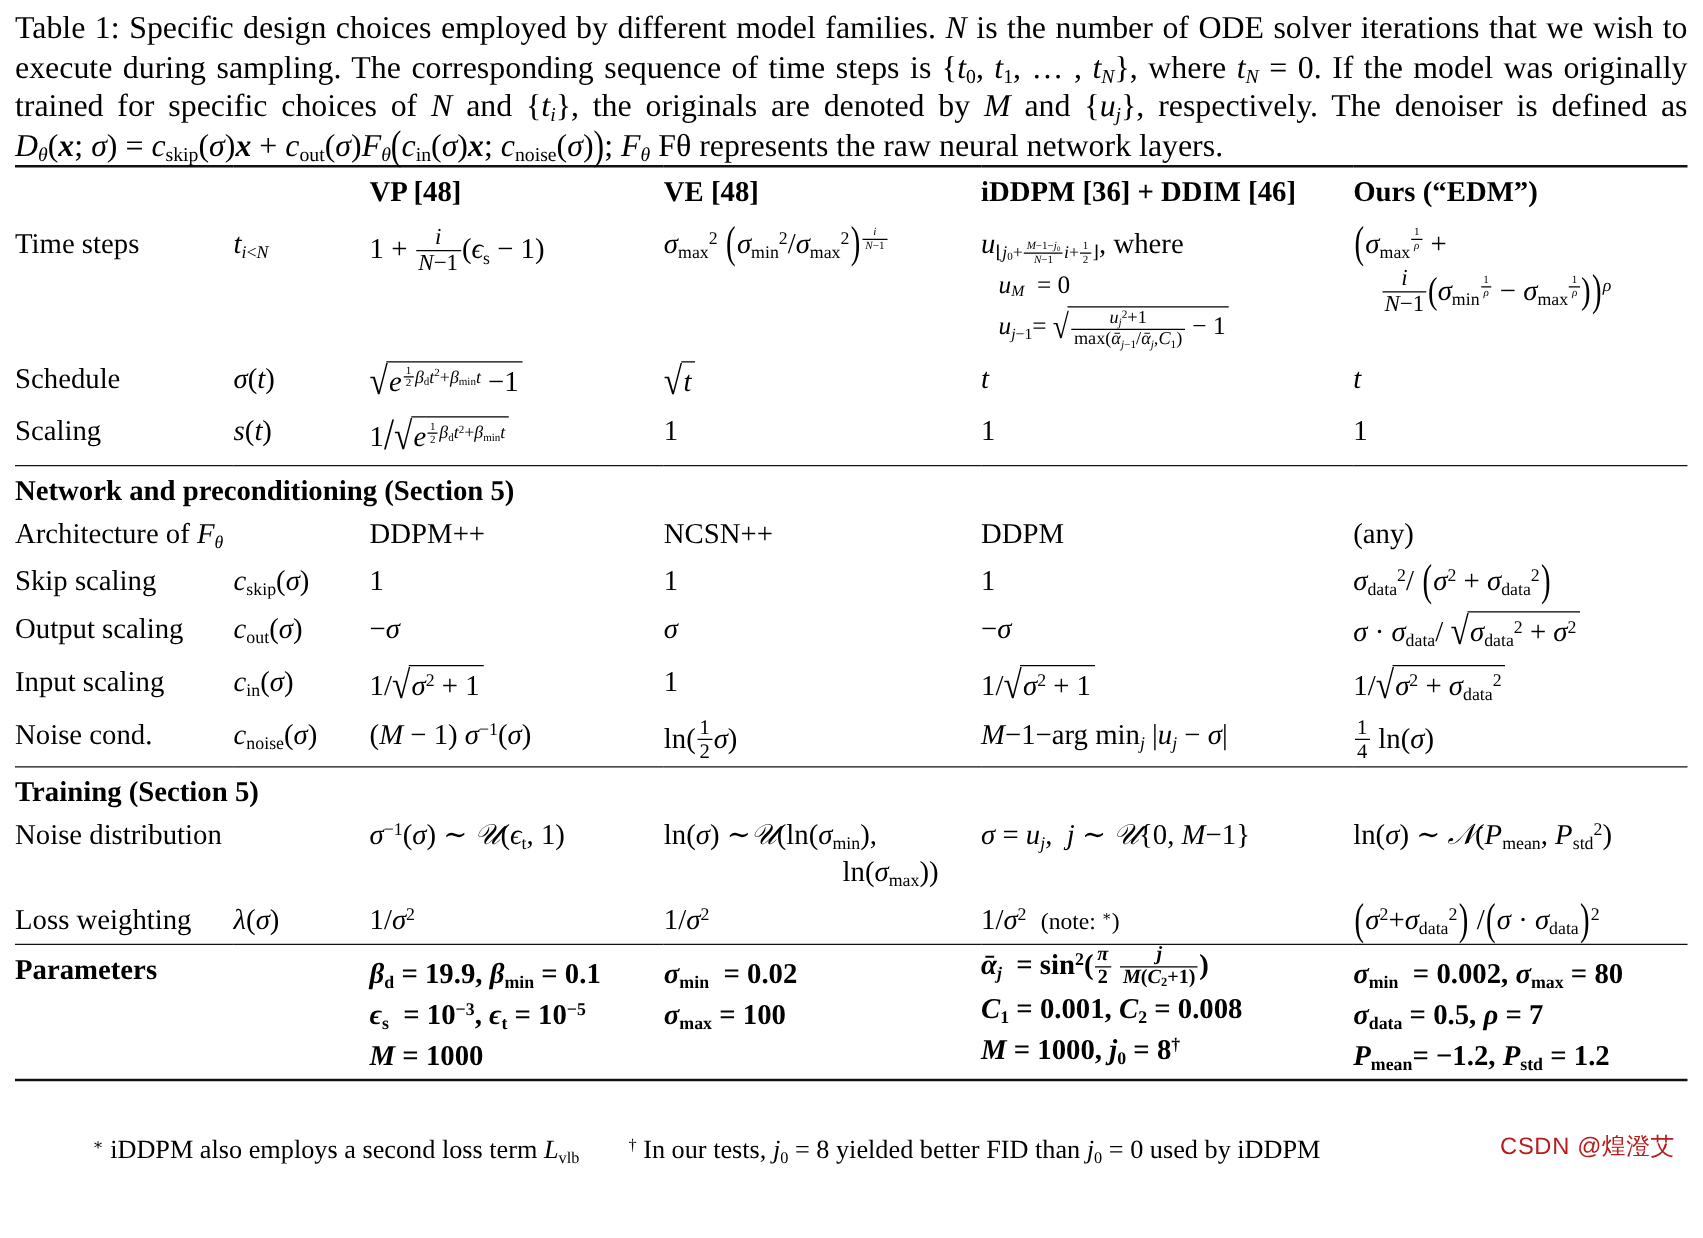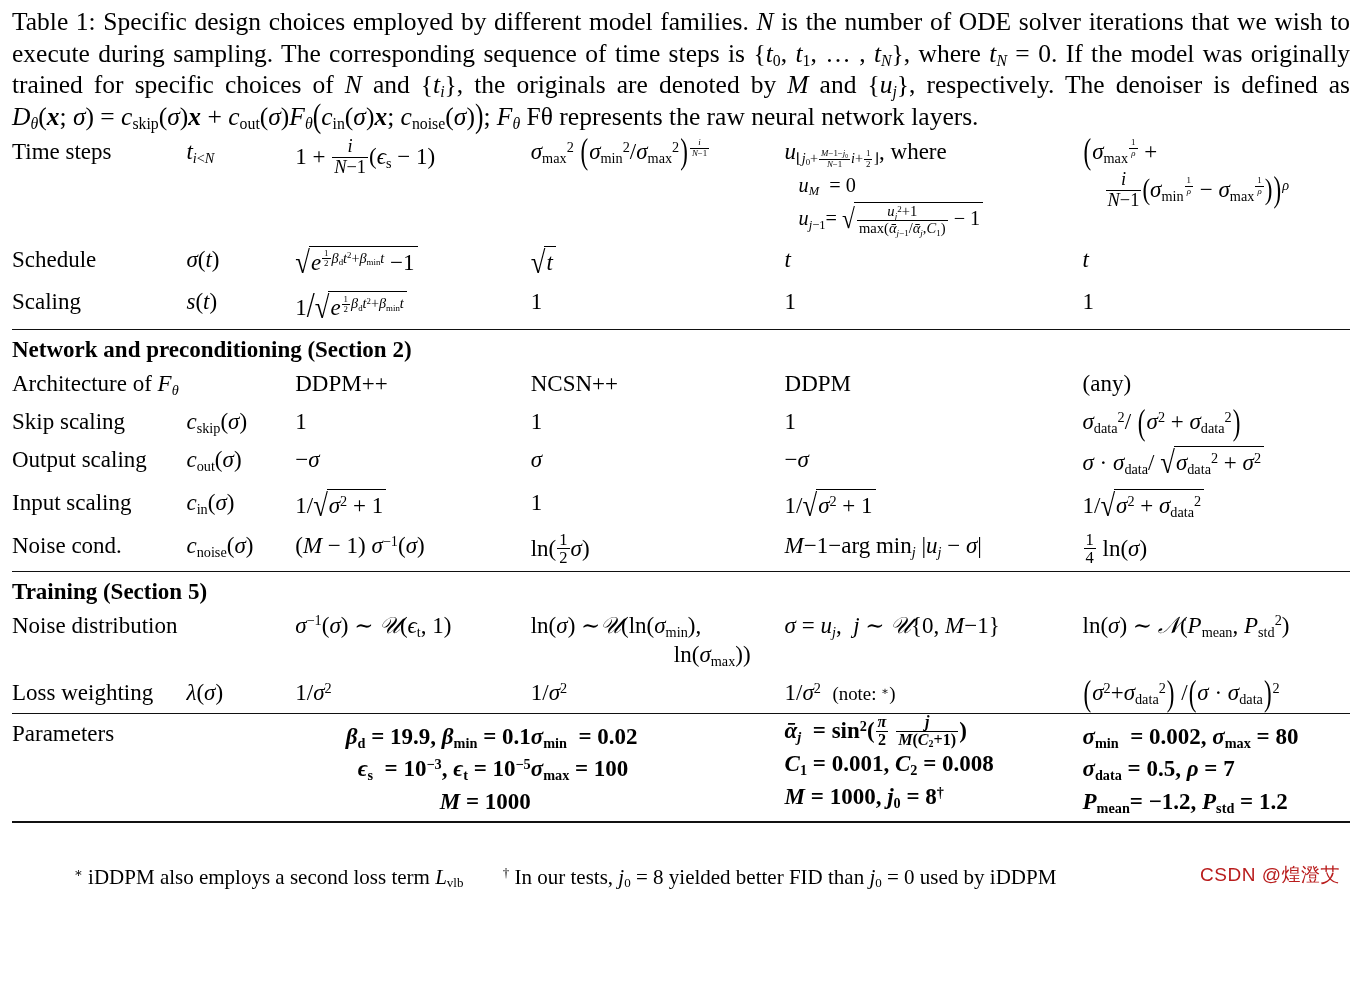--- a/index.html
+++ b/index.html
@@ -177,20 +177,28 @@
     <colgroup>
       <col class="col-label">
         <col class="col-sym">
         <col class="col-vp">
       <col class="col-ve">
         <col class="col-iddpm">
         <col class="col-ours">
     </colgroup>
 
     <tbody>
+        <tr class="hdr rule-thick">
+      <td></td>
+      <td class="col-sym"></td>
+      <td>VP [48]</td>
+      <td>VE [48]</td>
+      <td>iDDPM [36] + DDIM [46]</td>
+      <td>Ours (“EDM”)</td>
+    </tr>
 
 
 
     <tr class="row tall">
       <td>Time steps</td>
       <td class="col-sym">
         <span class="mi">t</span><sub><span class="mi">i</span>&lt;<span class="mi">N</span></sub>
       </td>
       <td>
         1&nbsp;+ <span class="frac"><span class="num"><span class="mi">i</span></span><span class="den"><span class="mi">N</span>−1</span></span>(<span class="mi">ϵ</span><sub class="mr">s</sub> − 1)
@@ -227,21 +235,21 @@
       <td class="col-sym"><span class="mi">s</span>(<span class="mi">t</span>)</td>
       <td>
         1<span style="font-size:1.25em; display:inline-block; transform:scaleY(1.25);">/</span><span class="sqrt"><span class="rad">√</span><span class="body"><span class="mi">e</span><sup><span class="sfrac"><span class="num">1</span><span class="den">2</span></span><span class="mi">β</span><sub class="mr">d</sub><span class="mi">t</span><sup>2</sup>+<span class="mi">β</span><sub class="mr">min</sub><span class="mi">t</span></sup></span></span>
       </td>
       <td>1</td>
       <td>1</td>
       <td>1</td>
     </tr>
 
     <tr class="sect rule-thin">
-      <td colspan="6">Network and preconditioning (Section 2)</td>
+      <td colspan="6">Network and preconditioning (Section 5)</td>
     </tr>
 
     <tr class="row">
       <td colspan="2">Architecture of <span class="mi">F</span><sub><span class="mi">θ</span></sub></td>
       <td>DDPM++</td>
       <td>NCSN++</td>
       <td>DDPM</td>
       <td>(any)</td>
     </tr>
 
@@ -317,23 +325,23 @@
       <td class="col-sym"><span class="mi">λ</span>(<span class="mi">σ</span>)</td>
       <td>1/<span class="mi">σ</span><sup>2</sup></td>
       <td>1/<span class="mi">σ</span><sup>2</sup></td>
       <td>1/<span class="mi">σ</span><sup>2</sup> &nbsp;<span style="font-size:0.82em;">(note: <sup>∗</sup>)</span></td>
       <td class="nowrap">
         <span class="paren-big">(</span><span class="mi">σ</span><sup>2</sup>+<span class="mi">σ</span><sub class="mr">data</sub><sup>2</sup><span class="paren-big">)</span> /<span class="paren-big">(</span><span class="mi">σ</span> · <span class="mi">σ</span><sub class="mr">data</sub><span class="paren-big">)</span><sup>2</sup>
       </td>
     </tr>
 
     <tr class="sect rule-thin">
-      <td class="col-label" style="font-weight:normal; vertical-align:top; padding-top:7px;">Parameters</td>
+      <td class="col-label" style="font-weight:bold; vertical-align:top; padding-top:7px;">Parameters</td>
       <td class="col-sym"></td>
-      <td style="padding-top:7px; line-height:1.42;text-align:right;">
+      <td style="padding-top:7px; line-height:1.42;">
         <span class="blk nowrap"><span class="mi">β</span><sub class="mr">d</sub> = 19.9, <span class="mi">β</span><sub class="mr">min</sub> = 0.1</span>
         <span class="blk nowrap"><span class="mi">ϵ</span><sub class="mr">s</sub> &nbsp;= 10<sup>−3</sup>, <span class="mi">ϵ</span><sub class="mr">t</sub> = 10<sup>−5</sup></span>
         <span class="blk nowrap"><span class="mi">M</span> = 1000</span>
       </td>
       <td style="padding-top:7px; line-height:1.42;">
         <span class="blk nowrap"><span class="mi">σ</span><sub class="mr">min</sub> &nbsp;= 0.02</span>
         <span class="blk nowrap"><span class="mi">σ</span><sub class="mr">max</sub> = 100</span>
         <span class="blk">&nbsp;</span>
       </td>
       <td style="padding-top:0; line-height:1.42;">

